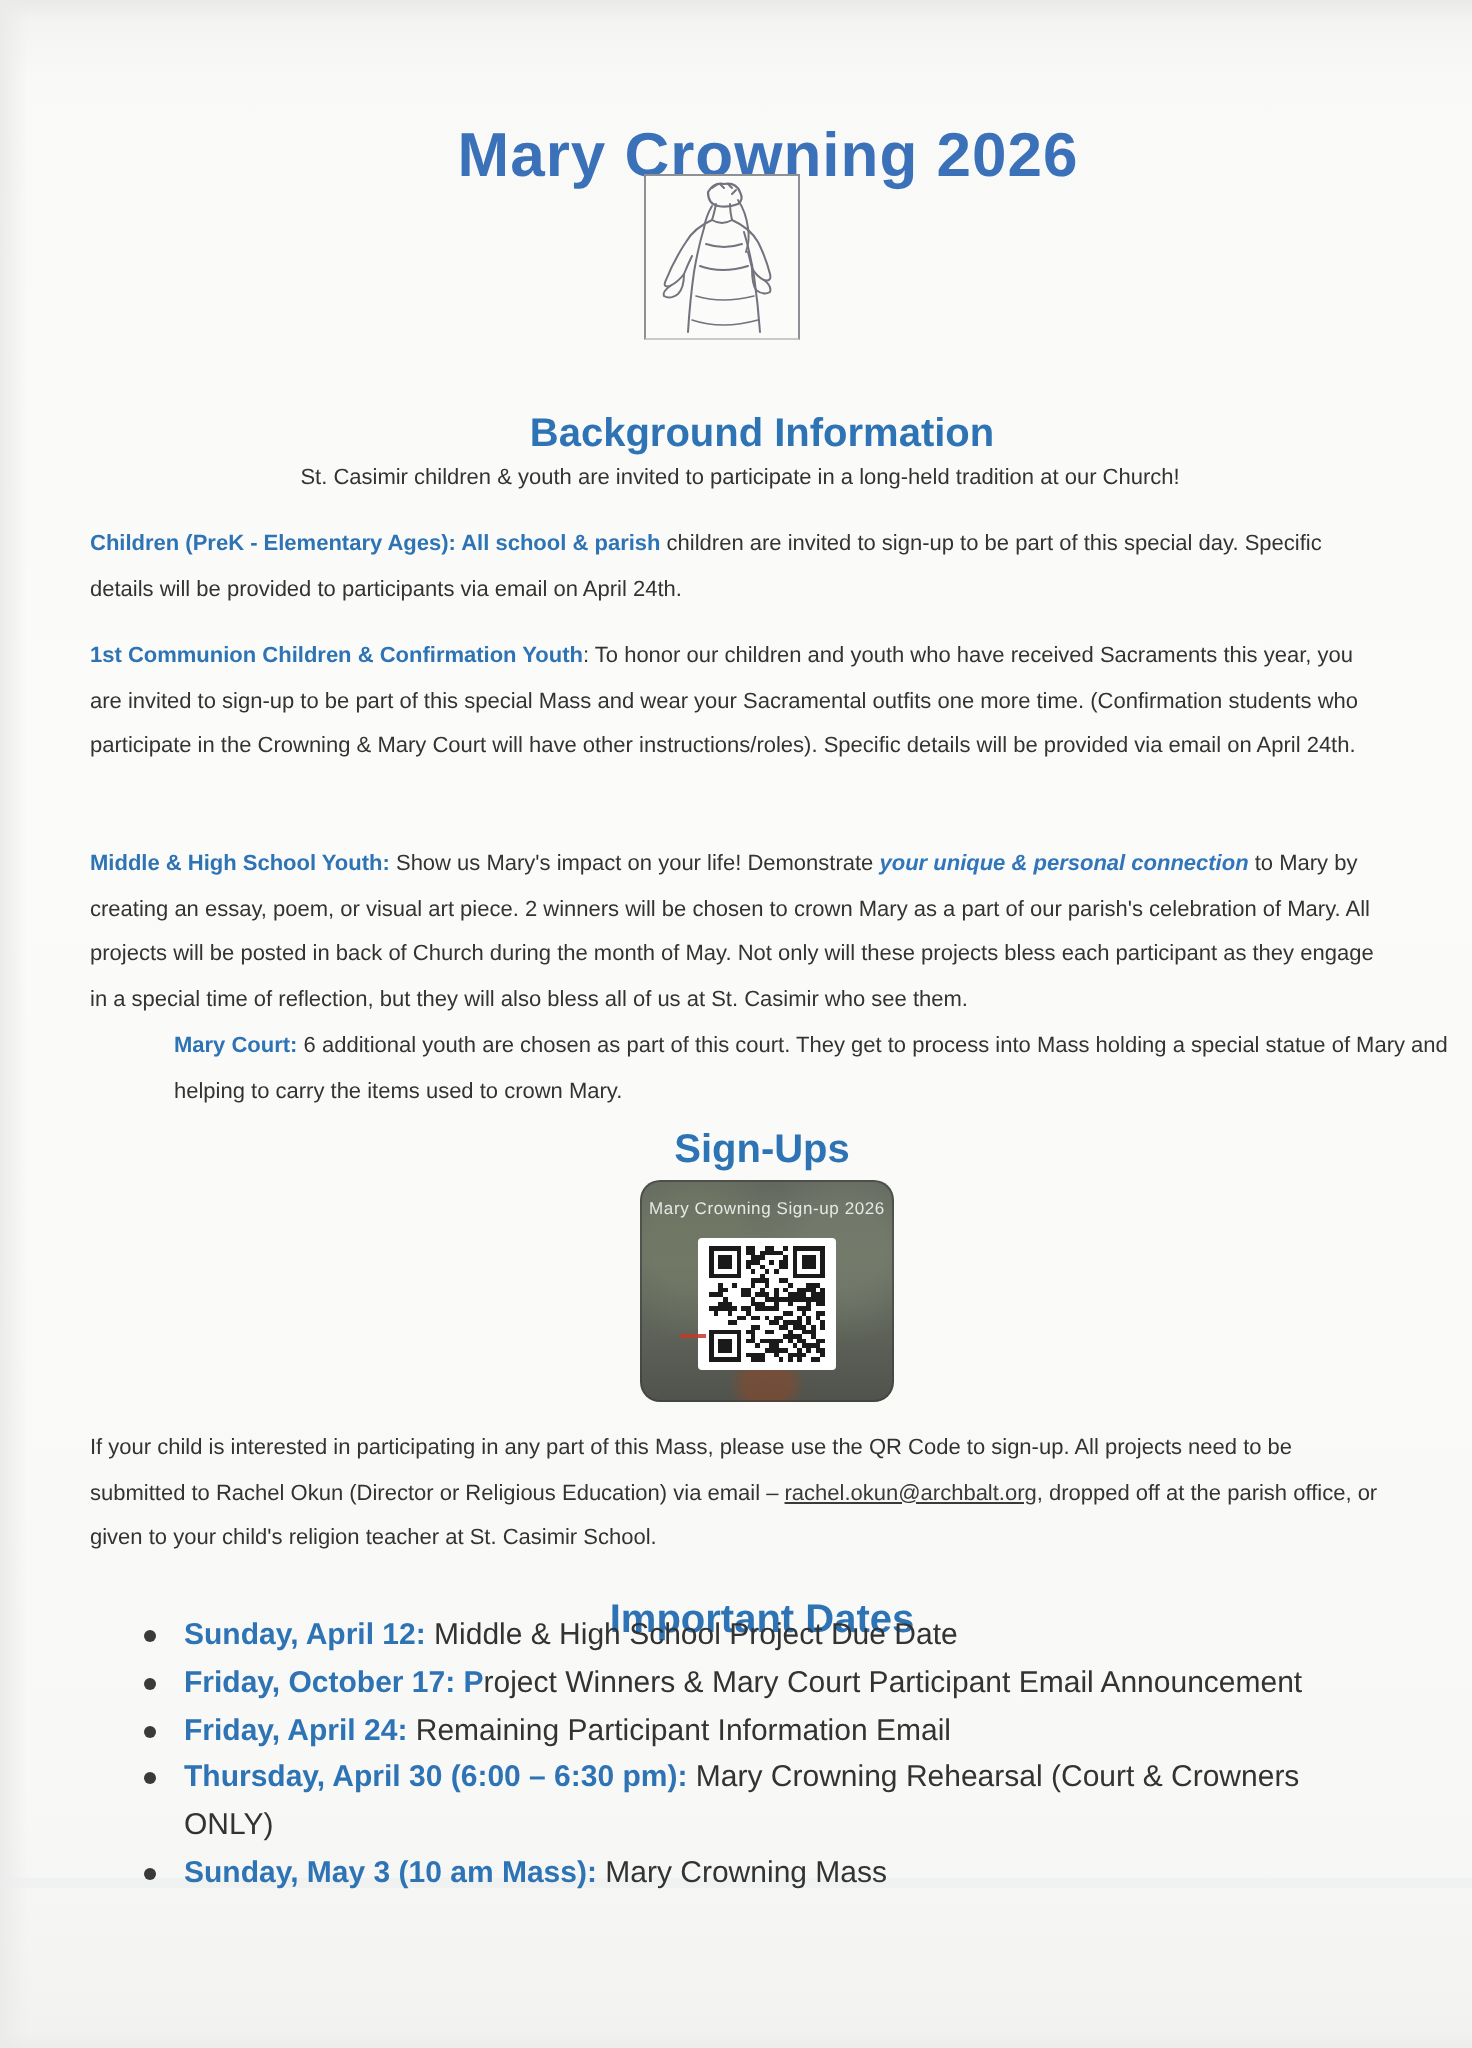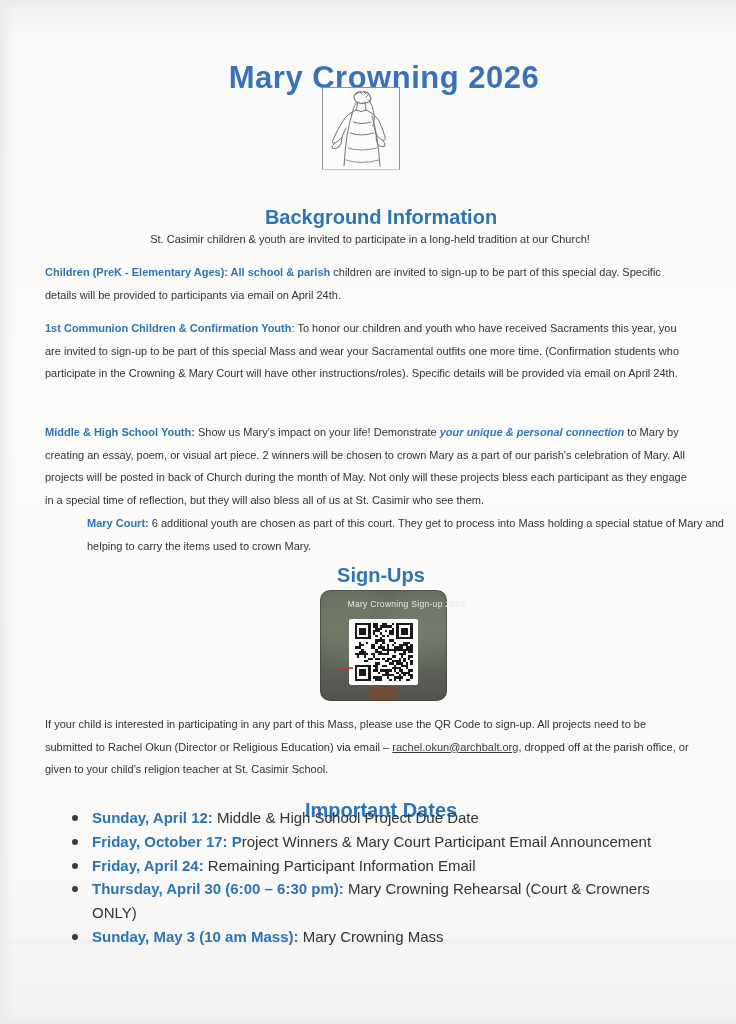--- a/index.html
+++ b/index.html
@@ -42,21 +42,21 @@
     position:absolute;left:320px;top:590px;width:127px;height:111px;border-radius:10px;
     background:
       radial-gradient(circle at 50% 92%, rgba(140,70,40,.55) 0 9%, rgba(0,0,0,0) 16%),
       radial-gradient(circle at 22% 28%, rgba(120,130,105,.5) 0 18%, rgba(0,0,0,0) 40%),
       radial-gradient(circle at 80% 30%, rgba(125,135,115,.5) 0 16%, rgba(0,0,0,0) 38%),
       linear-gradient(180deg,#60655d 0%,#6a6e63 35%,#5d6158 70%,#4f534c 100%);
     box-shadow:0 0 0 1px rgba(60,60,58,.6) inset;
   }
   .qr-caption{
     position:absolute;left:0;top:9px;width:100%;text-align:center;
-    font-size:8.5px;color:#e8e8e4;letter-spacing:.3px;margin-left:23px;
+    font-size:8.5px;color:#e8e8e4;letter-spacing:.3px;
   }
   .qr-box{
     position:absolute;left:29px;top:29px;width:69px;height:66px;background:#fff;border-radius:2px;
     display:flex;align-items:center;justify-content:center;
   }
   .qr-box svg{width:61px;height:58px;shape-rendering:crispEdges;}
   .qr-redmark{position:absolute;left:20px;top:77px;width:13px;height:2px;background:#c0392b;opacity:.85;}
   .dates-list{
     position:absolute;left:68px;top:806px;width:620px;margin:0;padding:0;list-style:none;
     font-size:15px;line-height:23.8px;

